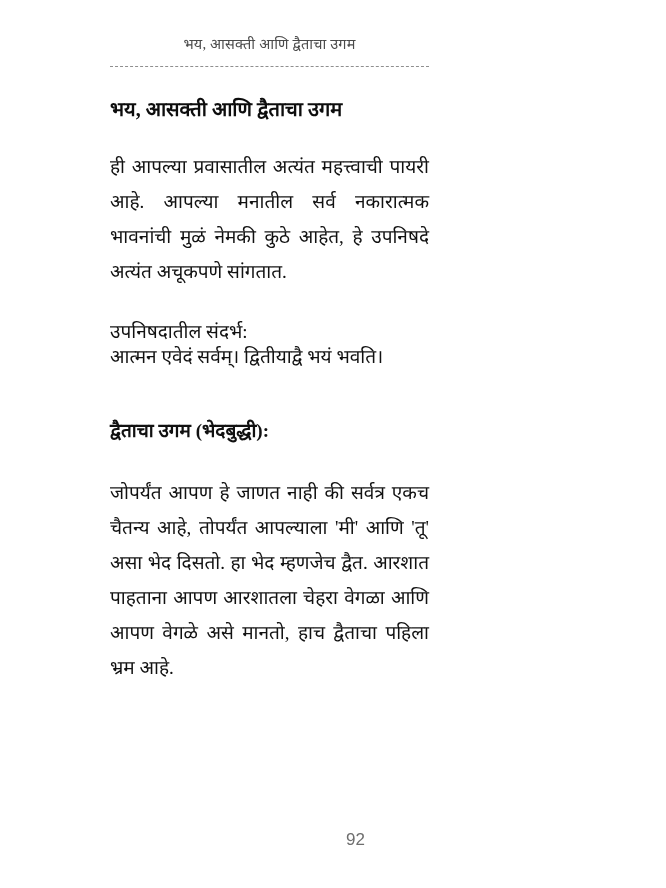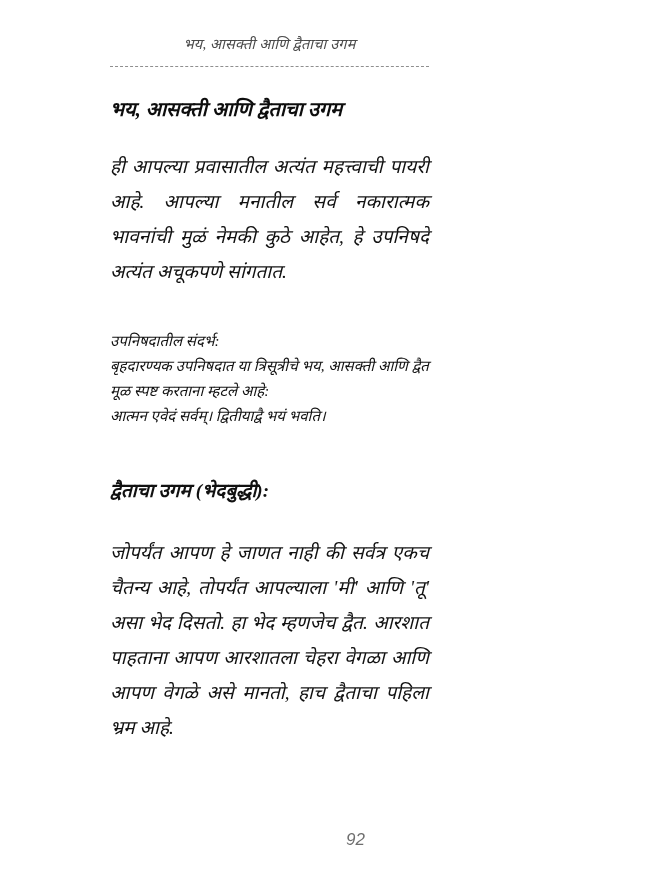--- a/index.html
+++ b/index.html
@@ -10,21 +10,20 @@
     font-family: "Liberation Serif", "DejaVu Serif", serif;
     color: #111111;
     overflow: hidden;
     position: relative;
   }
   .page {
     width: 540px;
     height: 888px;
     padding: 0 111px 0 110px;
     position: relative;
-    font-style: italic;
   }
   .running-header {
     padding-top: 33px;
     text-align: center;
     font-size: 14.5px;
     color: #4a4a4a;
     letter-spacing: 0.2px;
   }
   .header-rule {
     margin-top: 13px;
@@ -38,22 +37,22 @@
     color: #0d0d0d;
   }
   .body-para {
     margin-top: 27px;
     font-size: 19px;
     line-height: 35px;
     text-align: justify;
     color: #111111;
   }
   .ref-block {
-    margin-top: 40px;
-    font-size: 15px;
+    margin-top: 30px;
+    font-size: 19px;
     line-height: 25px;
     color: #111111;
   }
   .ref-line { display: block; }
   .ref-meaning { text-align: justify; }
   .section-heading {
     margin-top: 26px;
     font-size: 19px;
     text-decoration: underline;
     text-underline-offset: 3px;
@@ -86,21 +85,20 @@
   <div class="running-header">भय, आसक्ती आणि द्वैताचा उगम</div>
 
   <div class="header-rule"></div>
 
   <h1 class="doc-title">भय, आसक्ती आणि द्वैताचा उगम</h1>
 
   <p class="body-para">ही आपल्या प्रवासातील अत्यंत महत्त्वाची पायरी आहे. आपल्या मनातील सर्व नकारात्मक भावनांची मुळं नेमकी कुठे आहेत, हे उपनिषदे अत्यंत अचूकपणे सांगतात.</p>
 
   <div class="ref-block">
     <span class="ref-line">उपनिषदातील संदर्भ:</span>
-    <span class="ref-line">बृहदारण्यक उपनिषदात या त्रिसूत्रीचे भय, आसक्ती आणि द्वैत मूळ स्पष्ट करताना म्हटले आहे:</span>
     <span class="ref-line">आत्मन एवेदं सर्वम्। द्वितीयाद्वै भयं भवति।</span>
   </div>
 
 
 
   <h3 class="sub-heading">द्वैताचा उगम (भेदबुद्धी):</h3>
 
   <p class="body-para para-3">जोपर्यंत आपण हे जाणत नाही की सर्वत्र एकच चैतन्य आहे, तोपर्यंत आपल्याला 'मी' आणि 'तू' असा भेद दिसतो. हा भेद म्हणजेच द्वैत. आरशात पाहताना आपण आरशातला चेहरा वेगळा आणि आपण वेगळे असे मानतो, हाच द्वैताचा पहिला भ्रम आहे.</p>
 
   <div class="page-number">92</div>

